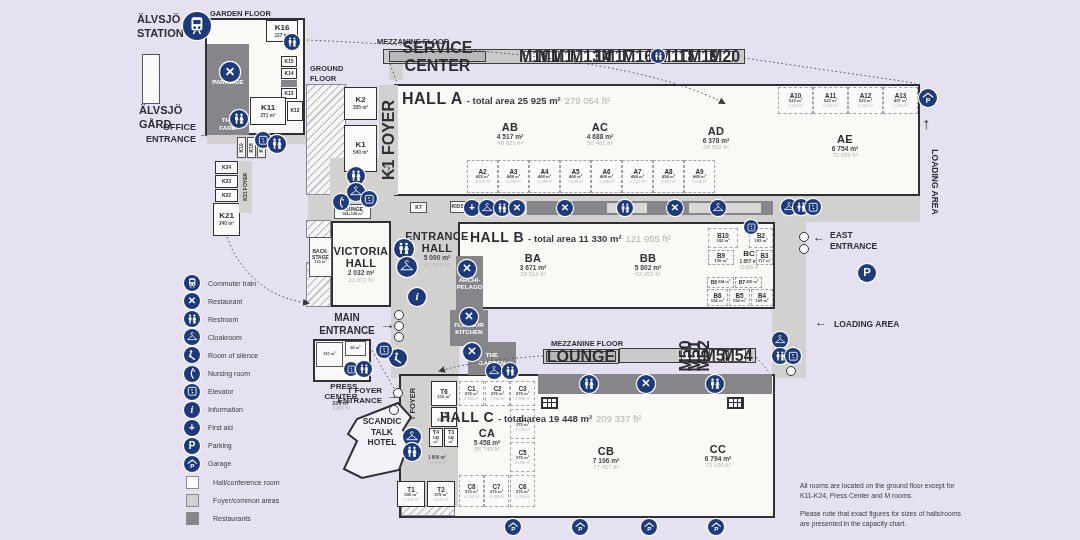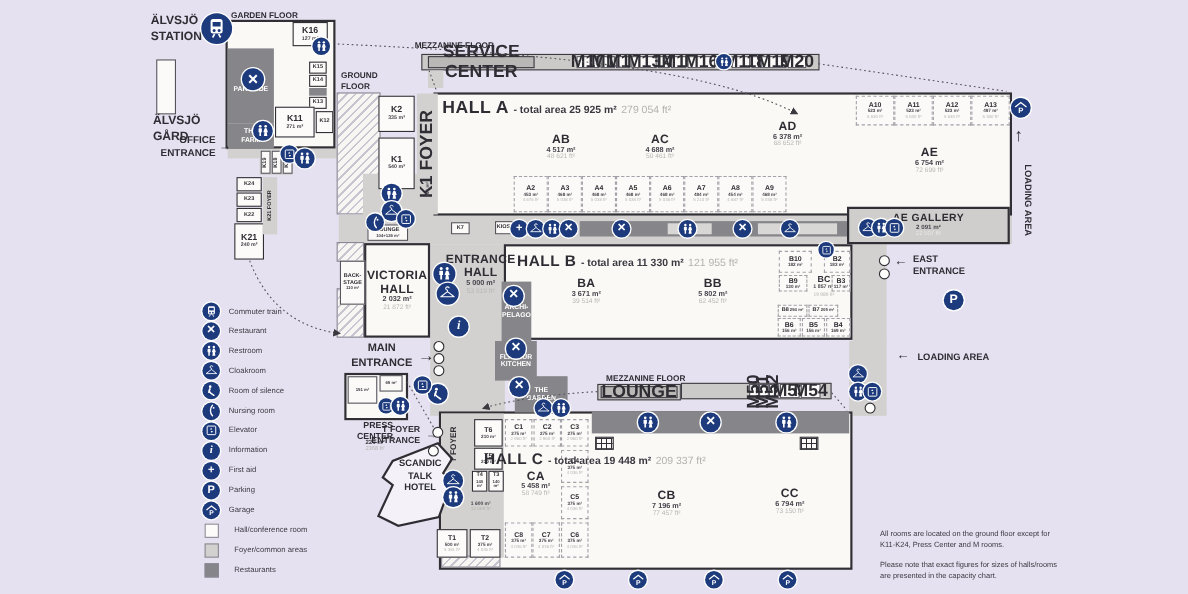--- a/index.html
+++ b/index.html
@@ -346,21 +346,21 @@
     <div class="room r-n c-2" style="left: 475px; top: 116px; width: 70px; height: 36px;">
       <span class="rn">AB</span>
       <span class="rm">4 517 m²</span>
       <span class="rf">48 621 ft²</span>
     </div>
     <div class="room r-n c-2" style="left: 565px; top: 116px; width: 70px; height: 36px;">
       <span class="rn">AC</span>
       <span class="rm">4 688 m²</span>
       <span class="rf">50 461 ft²</span>
     </div>
-    <div class="room r-n c-2" style="left: 681px; top: 104px; width: 70px; height: 36px;">
+    <div class="room r-n c-2" style="left: 681px; top: 120px; width: 70px; height: 36px;">
       <span class="rn">AD</span>
       <span class="rm">6 378 m²</span>
       <span class="rf">68 652 ft²</span>
     </div>
     <div class="room r-d c-4" style="left: 467px; top: 160px; width: 31px; height: 33px;">
       <span class="rn">A2</span>
       <span class="rm">453 m²</span>
       <span class="rf">4 876 ft²</span>
     </div>
     <div class="room r-d c-4" style="left: 498px; top: 160px; width: 31px; height: 33px;">
@@ -415,25 +415,20 @@
     </div>
     <div class="room r-d c-4" style="left: 883px; top: 87px; width: 35px; height: 27px;">
       <span class="rn">A13</span>
       <span class="rm">497 m²</span>
       <span class="rf">5 350 ft²</span>
     </div>
     <div class="room r-n c-2" style="left: 810px; top: 128px; width: 70px; height: 36px;">
       <span class="rn">AE</span>
       <span class="rm">6 754 m²</span>
       <span class="rf">72 699 ft²</span>
-    </div>
-    <div class="room r-fg c-2g" style="left: 770px; top: 188px; width: 148px; height: 34px;">
-      <span class="rn">AE GALLERY</span>
-      <span class="rm">2 091 m²</span>
-      <span class="rf">22 507 ft²</span>
     </div>
     <div class="room r-th c-5" style="left: 450px; top: 201px; width: 19px; height: 12px;">
       <span class="rn">KIOSK</span>
     </div>
     <div class="room r-th c-5" style="left: 410px; top: 202px; width: 17px; height: 11px;">
       <span class="rn">K7</span>
     </div>
     <div class="room r-n c-2" style="left: 402px; top: 224px; width: 70px; height: 50px;">
       <span class="rn">ENTRANCE
 HALL</span>

